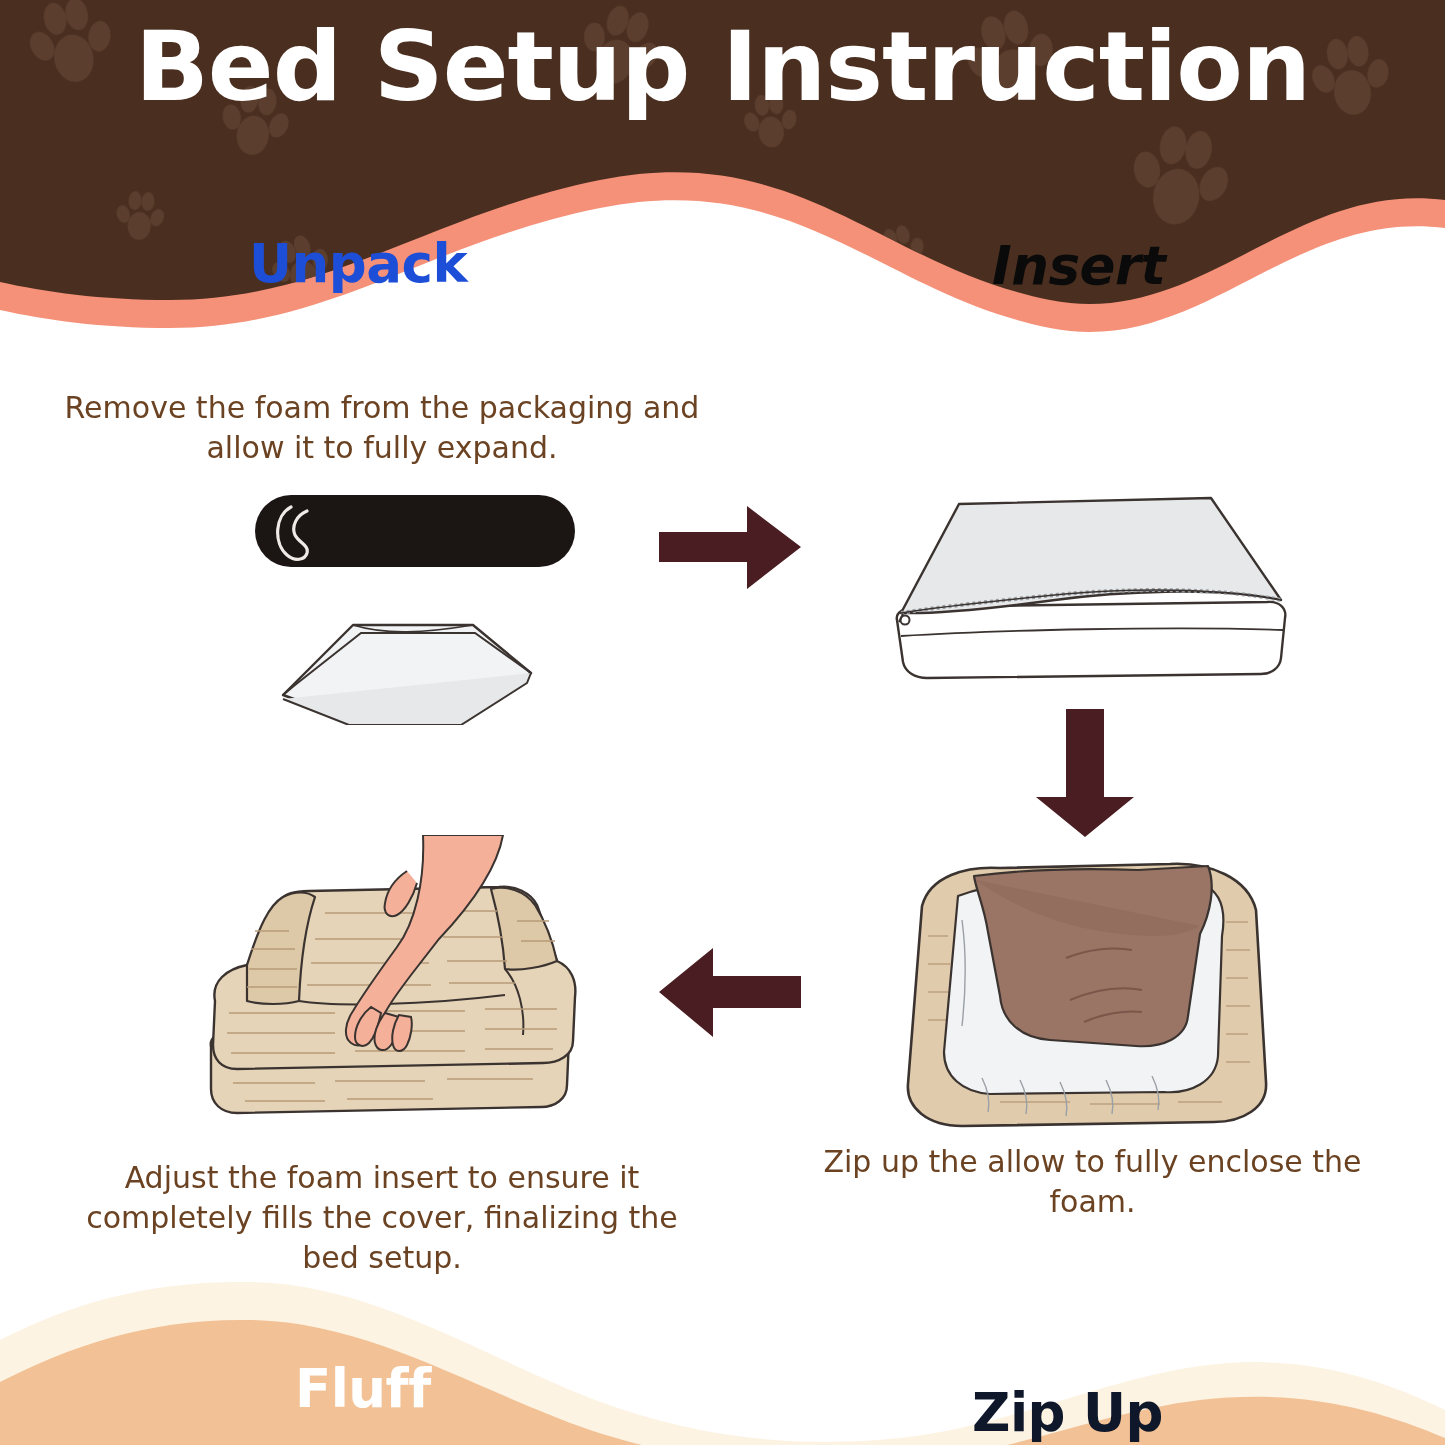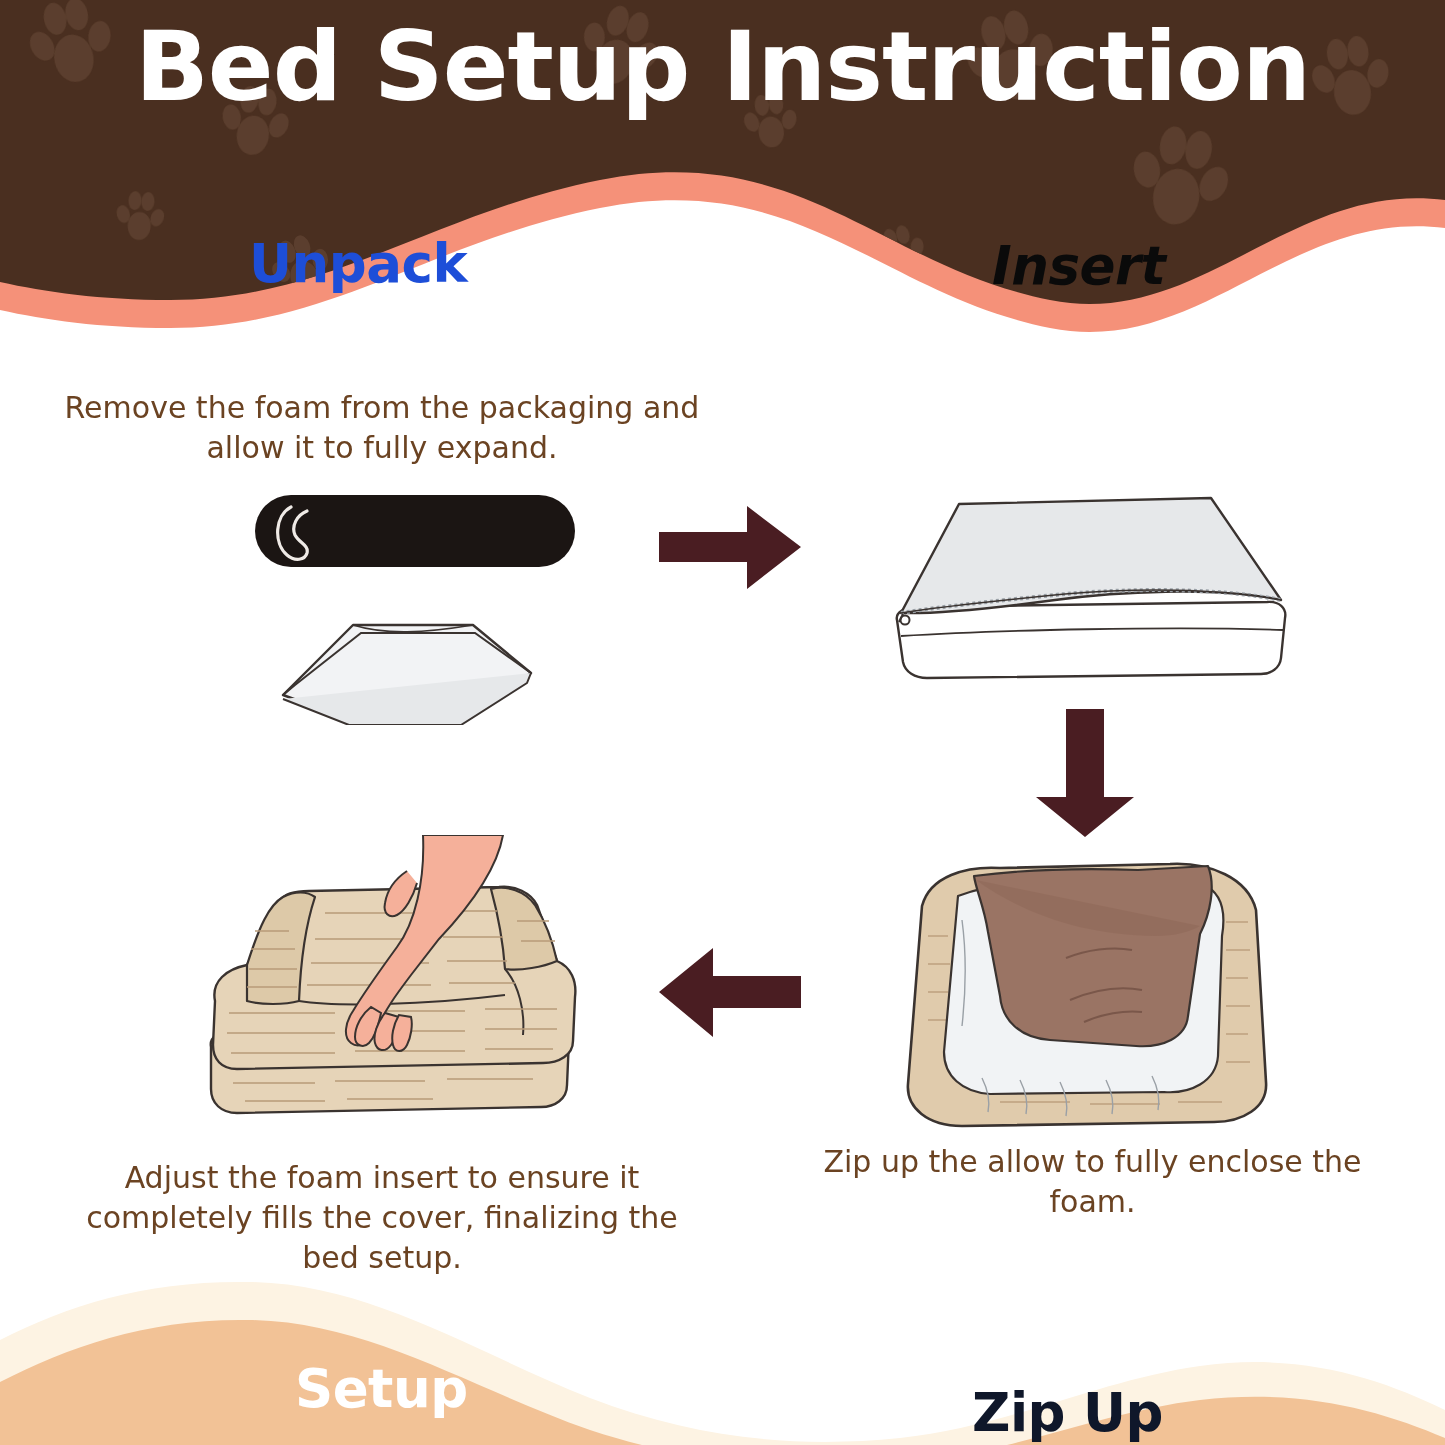--- a/index.html
+++ b/index.html
@@ -315,16 +315,16 @@
     <svg width="1445" height="175" viewBox="0 0 1445 175">
 
       <path d="M0,70 C70,34 150,10 250,12 C370,14 470,80 590,128 C700,170 800,178 900,168
                C1010,156 1100,110 1200,96 C1300,82 1380,108 1445,140 L1445,175 L0,175 Z" fill="#fdf3e3"></path>
 
       <path d="M0,112 C70,76 150,48 250,50 C370,52 470,118 590,160 C700,196 800,202 900,194
                C1010,184 1100,142 1200,130 C1300,118 1380,140 1445,168 L1445,175 L0,175 Z" fill="#f2c296"></path>
     </svg>
   </div>
 
-  <div class="step-label label-fluff">Setup</div>
+  <div class="step-label label-fluff">Fluff</div>
   <div class="step-label label-zipup">Zip Up</div>
 
 </div>
 
 </body></html>

